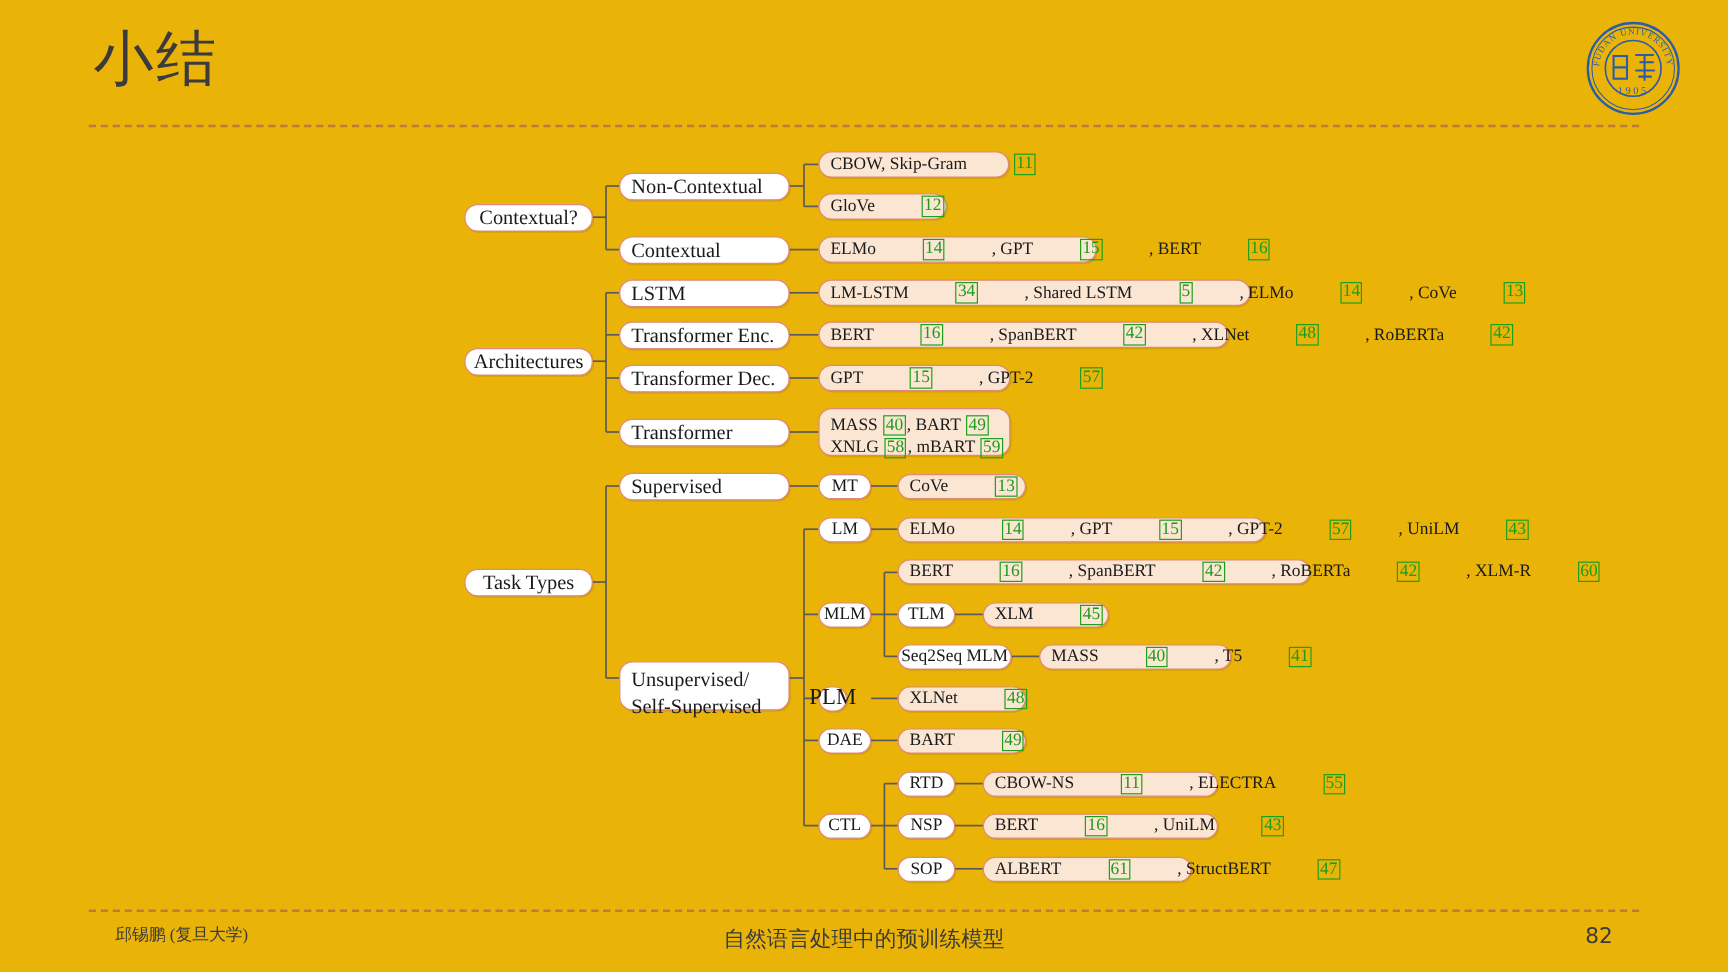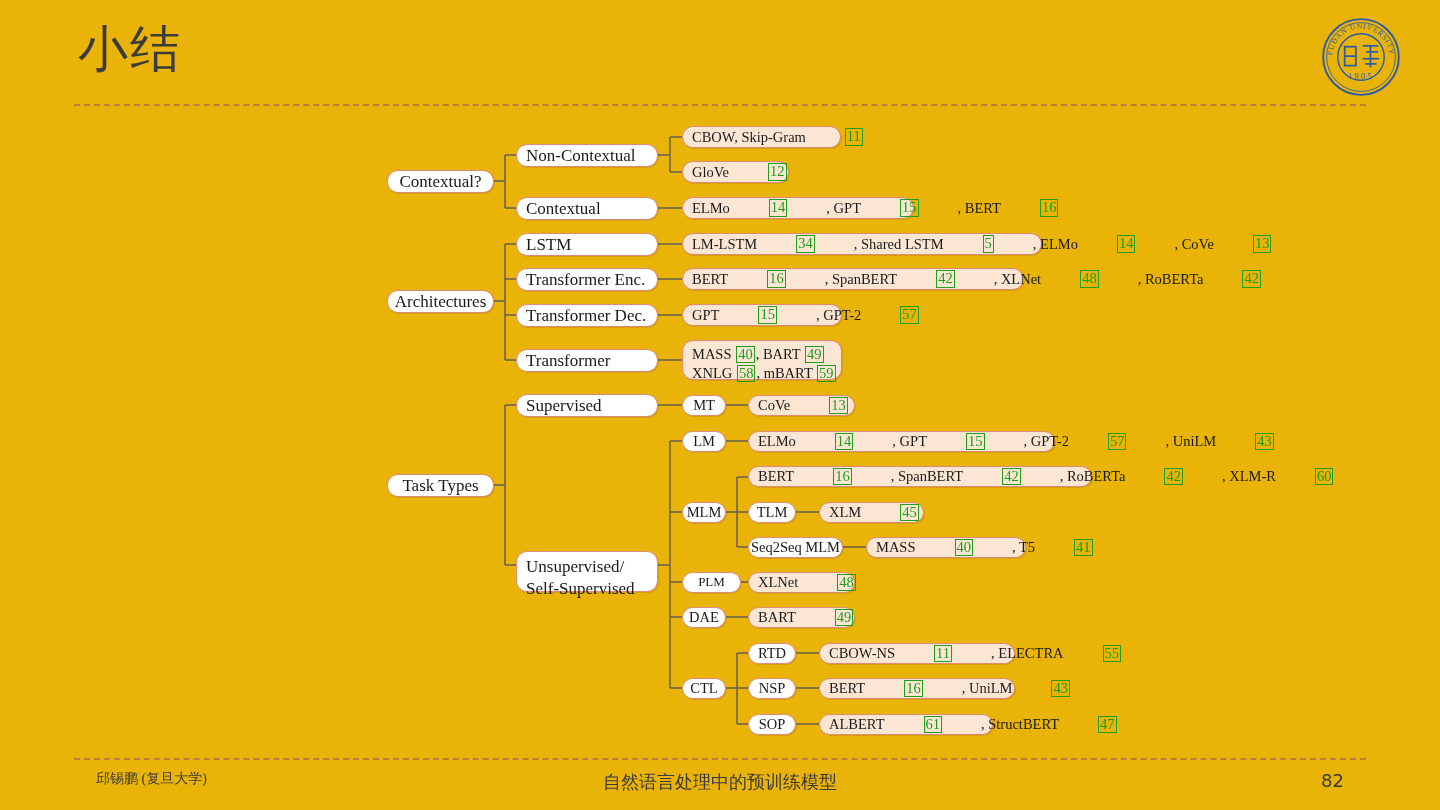--- a/index.html
+++ b/index.html
@@ -306,21 +306,21 @@
     </div>
     <div class="node cat center" style="left:682px; top:502px; width:44px; height:21px; font-size:14.5px;">
       <span>MLM</span>
     </div>
     <div class="node cat center" style="left:748px; top:502px; width:48px; height:21px; font-size:14.5px;">
       <span>TLM</span>
     </div>
     <div class="node cat center" style="left:748px; top:537px; width:95px; height:21px; font-size:14.5px;">
       <span>Seq2Seq MLM</span>
     </div>
-    <div class="node cat center" style="left:682px; top:572px; width:59px; height:21px; font-size:13px;text-align:right;">
+    <div class="node cat center" style="left:682px; top:572px; width:24px; height:21px; font-size:19px;text-align:right;">
       <span>PLM</span>
     </div>
     <div class="node cat center" style="left:682px; top:607px; width:44px; height:21px; font-size:14.5px;">
       <span>DAE</span>
     </div>
     <div class="node cat center" style="left:682px; top:678px; width:44px; height:21px; font-size:14.5px;">
       <span>CTL</span>
     </div>
     <div class="node cat center" style="left:748px; top:643px; width:48px; height:21px; font-size:14.5px;">
       <span>RTD</span>

